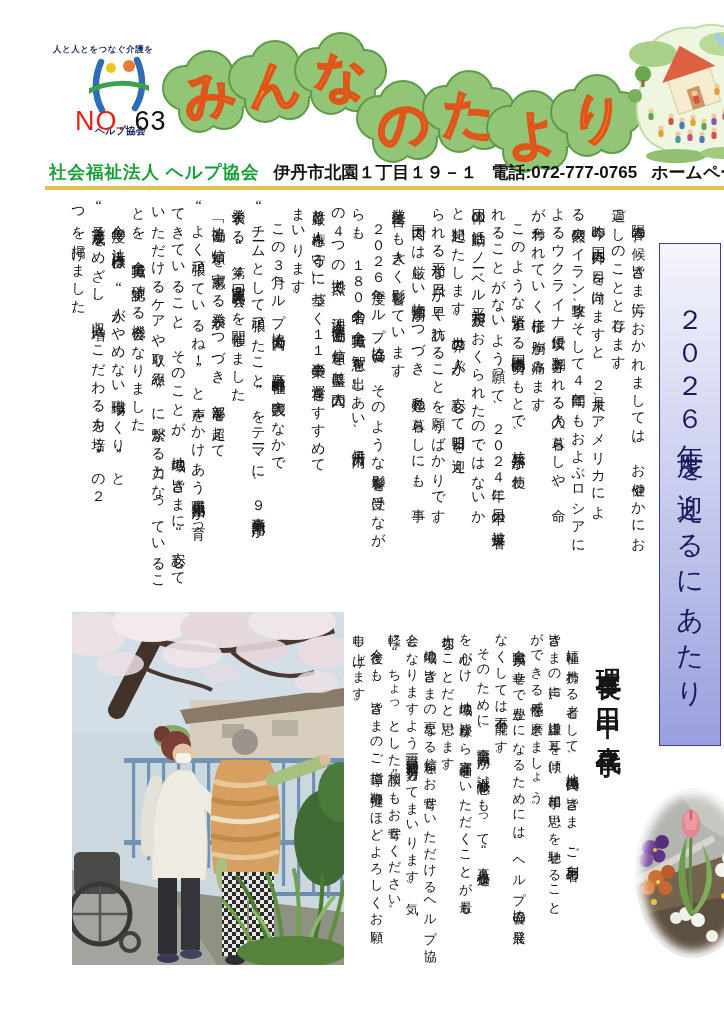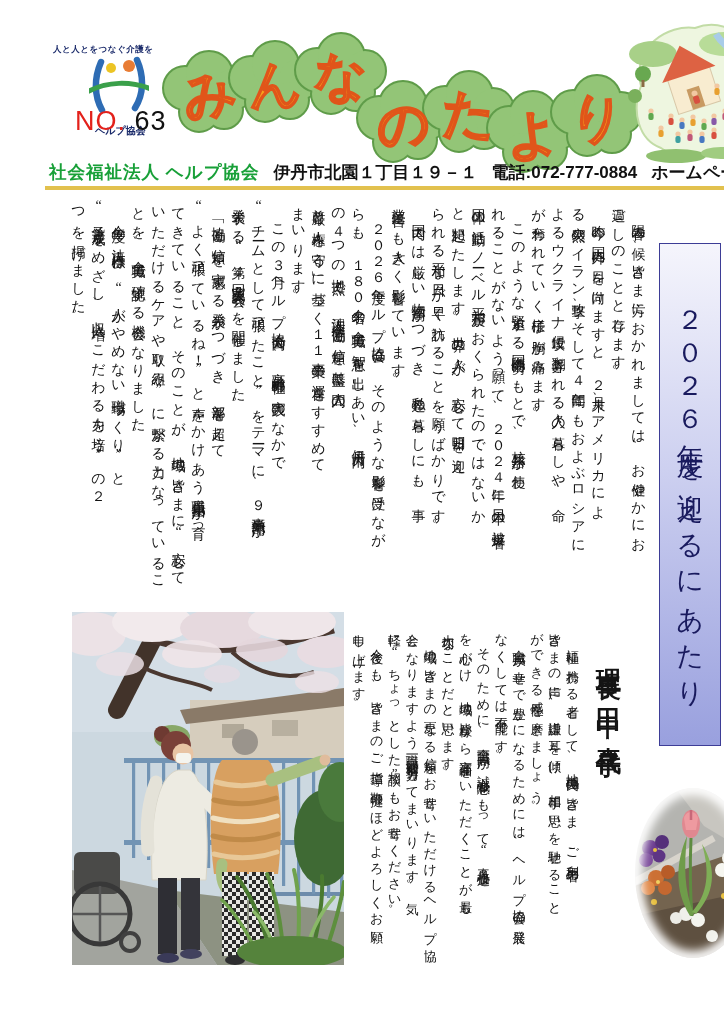--- a/index.html
+++ b/index.html
@@ -202,21 +202,21 @@
       <circle cx="117" cy="130" r="2.6" fill="#444"></circle>
         <circle cx="129" cy="130" r="2.6" fill="#444"></circle>
     </g>
     <ellipse cx="55" cy="140" rx="30" ry="7" fill="#90c070"></ellipse>
     <ellipse cx="100" cy="137" rx="20" ry="6" fill="#a0cc80"></ellipse>
   </svg>
 
   <div class="abs org-line">
     <span class="org-name">社会福祉法人 ヘルプ協会</span>
     <span class="org-detail">伊丹市北園１丁目１９－１</span>
-    <span class="org-detail">電話:072-777-0884</span>
+    <span class="org-detail">電話:072-777-0765</span>
     <span class="org-detail">ホームページ:helkyo//helkyo.com/</span>
     <span class="org-detail">発行責任者:竹下千晴</span>
   </div>
   <div class="abs gold-rule"></div>
 
   <div class="abs vblock sec1">
       <div class="vcol">　陽春の候、皆さま方におかれましては、お健やかにお</div>
       <div class="vcol">過ごしのことと存じます。</div>
       <div class="vcol">　昨今の国内外に目を向けますと、２月末、アメリカによ</div>
       <div class="vcol">る突然のイラン攻撃、そして４年間にもおよぶロシアに</div>

